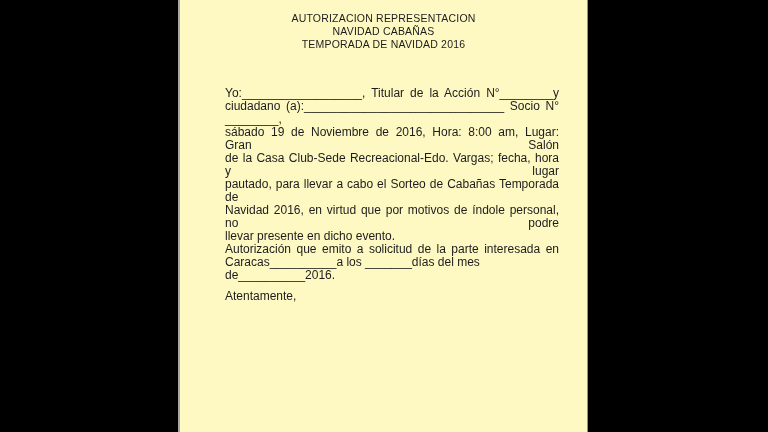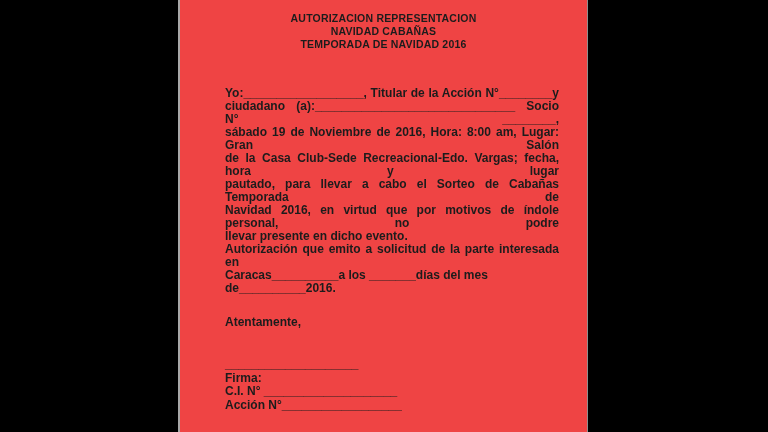--- a/index.html
+++ b/index.html
@@ -10,26 +10,26 @@
       overflow: hidden;
       font-family: "Liberation Sans", sans-serif;
     }
     .stage { position: absolute; inset: 0; }
     .letterbox { position: absolute; top: 0; height: 432px; background: #000; }
     .letterbox.left  { left: 0; width: 178px; }
     .letterbox.right { left: 588px; width: 180px; }
     .paper {
       position: absolute; top: 0; left: 178px;
       width: 410px; height: 432px;
-      background: #ef4444;
+      background: #fef9c3;
       box-sizing: border-box;
       border-left: 2px solid #a8a8a8;
       border-right: 1px solid #8f8f8f;
       color: #1c1c1c;
-      font-weight: bold;
+      font-weight: normal;
     }
     .title {
       margin-top: 12px;
       text-align: center;
       font-size: 10.5px;
       line-height: 13px;
       letter-spacing: 0.2px;
     }
     .content {
       width: 334px;
@@ -40,21 +40,21 @@
       font-size: 12px;
       line-height: 13px;
       white-space: pre-wrap;
     }
     .just {
       text-align: justify;
       text-align-last: justify;
       text-justify: inter-word;
     }
     .closing { }
-    .salutation { margin-top: 21px; }
+    .salutation { margin-top: 8px; }
     .sig { margin-top: 29px; }
     .sig .line { line-height: 13.5px; }
   </style>
 </head>
 <body>
 
 <div class="stage">
   <div class="letterbox left"></div>
   <div class="letterbox right"></div>
 
@@ -76,21 +76,15 @@
         <div class="line">llevar presente en dicho evento.</div>
       </div>
 
       <div class="para closing">
         <div class="line just">Autorización que emito a solicitud de la parte interesada en</div>
         <div class="line">Caracas__________a los _______días del mes de__________2016.</div>
       </div>
 
       <div class="line salutation">Atentamente,</div>
 
-      <div class="sig">
-        <div class="line">____________________</div>
-        <div class="line">Firma:</div>
-        <div class="line">C.I. N° ____________________</div>
-        <div class="line">Acción N°__________________</div>
-      </div>
     </div>
   </div>
 </div>
 
 </body></html>

